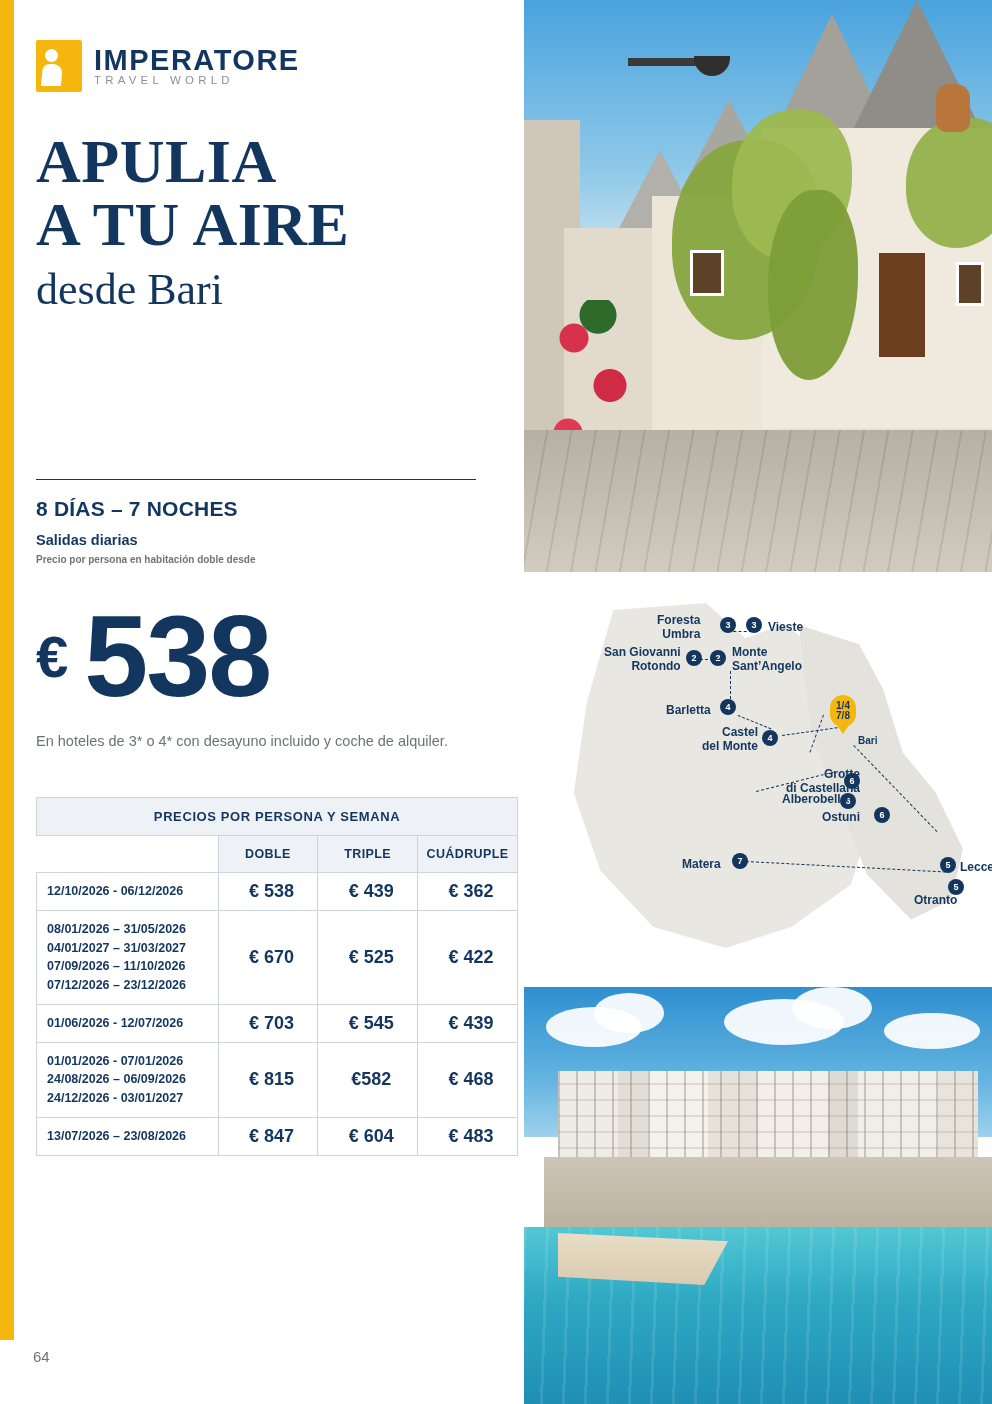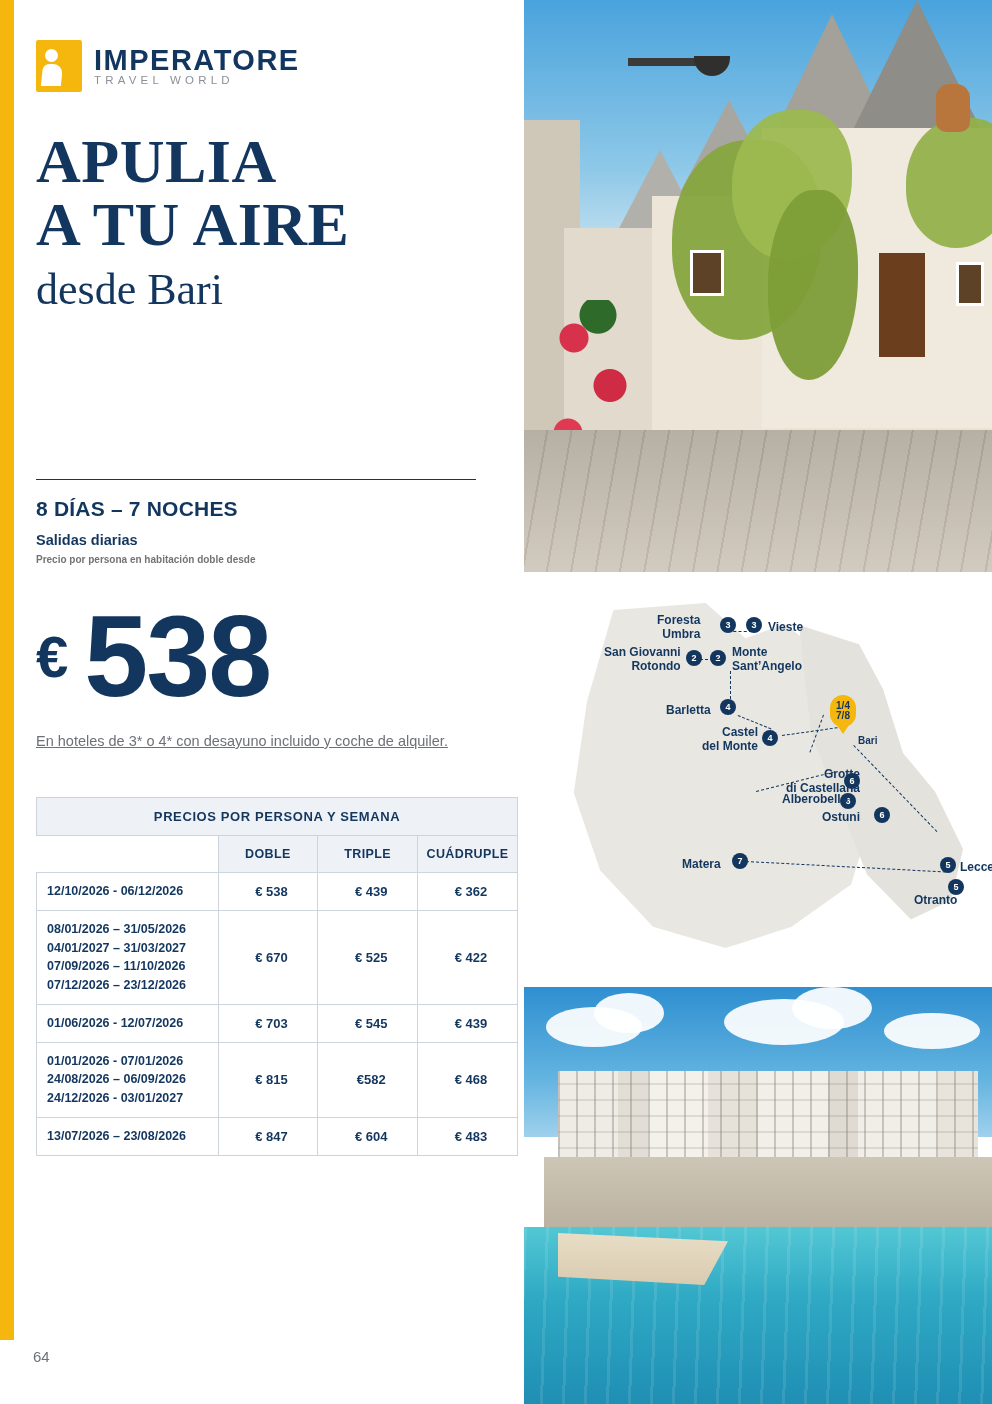--- a/index.html
+++ b/index.html
@@ -85,41 +85,41 @@
   
   .price-block { position:absolute; left:36px; top:608px; display:flex; align-items:center; gap:16px; }
   .euro { font-size:58px; color:#13365f; font-weight:bold; font-family:"Liberation Sans", sans-serif; }
   .price-value {
     font-size:115px; font-weight:bold; color:#13365f; line-height:0.85;
     letter-spacing:-2px;
   }
 
   .note {
     position:absolute; left:0; top:731px; width:440px;
-    font-size:14.5px; color:#6d7177; line-height:1.5;text-decoration:underline;
+    font-size:14.5px; color:#6d7177; line-height:1.5;
   }
 
   
   .table-wrap { position:absolute; left:36px; top:797px; width:482px; }
   table { border-collapse:collapse; width:482px; font-size:12.5px; color:#13365f;border-radius:32px; }
   th, td { border:1px solid #cdd4dd; }
   .t-head th {
     background:#eef1f5; color:#13365f; font-weight:bold; font-size:13px;
     padding:11px 0; letter-spacing:0.6px; text-align:center;
   }
   .t-sub th {
     background:#eef1f5; font-weight:bold; font-size:12.5px; padding:11px 0;
     text-align:center; letter-spacing:0.4px;
   }
   .t-sub th.blank { background:#ffffff; border-left:1px solid #ffffff; border-top:1px solid #ffffff;}
   td.period {
     padding:9px 10px; font-weight:bold; font-size:12.5px; line-height:1.5; text-align:left;
     width:182px;
   }
-  td.val { text-align:center; font-weight:bold; font-size:13px; width:100px;padding-left:8px; }
+  td.val { text-align:center; font-weight:bold; font-size:18px; width:100px;padding-left:8px; }
 
   .page-num {
     position:absolute; left:33px; top:1348px; font-size:15px; color:#6d7177;
   }
 
   
   .img-top {
     position:absolute; left:524px; top:0; width:468px; height:572px; overflow:hidden;
   }
   .img-map {

